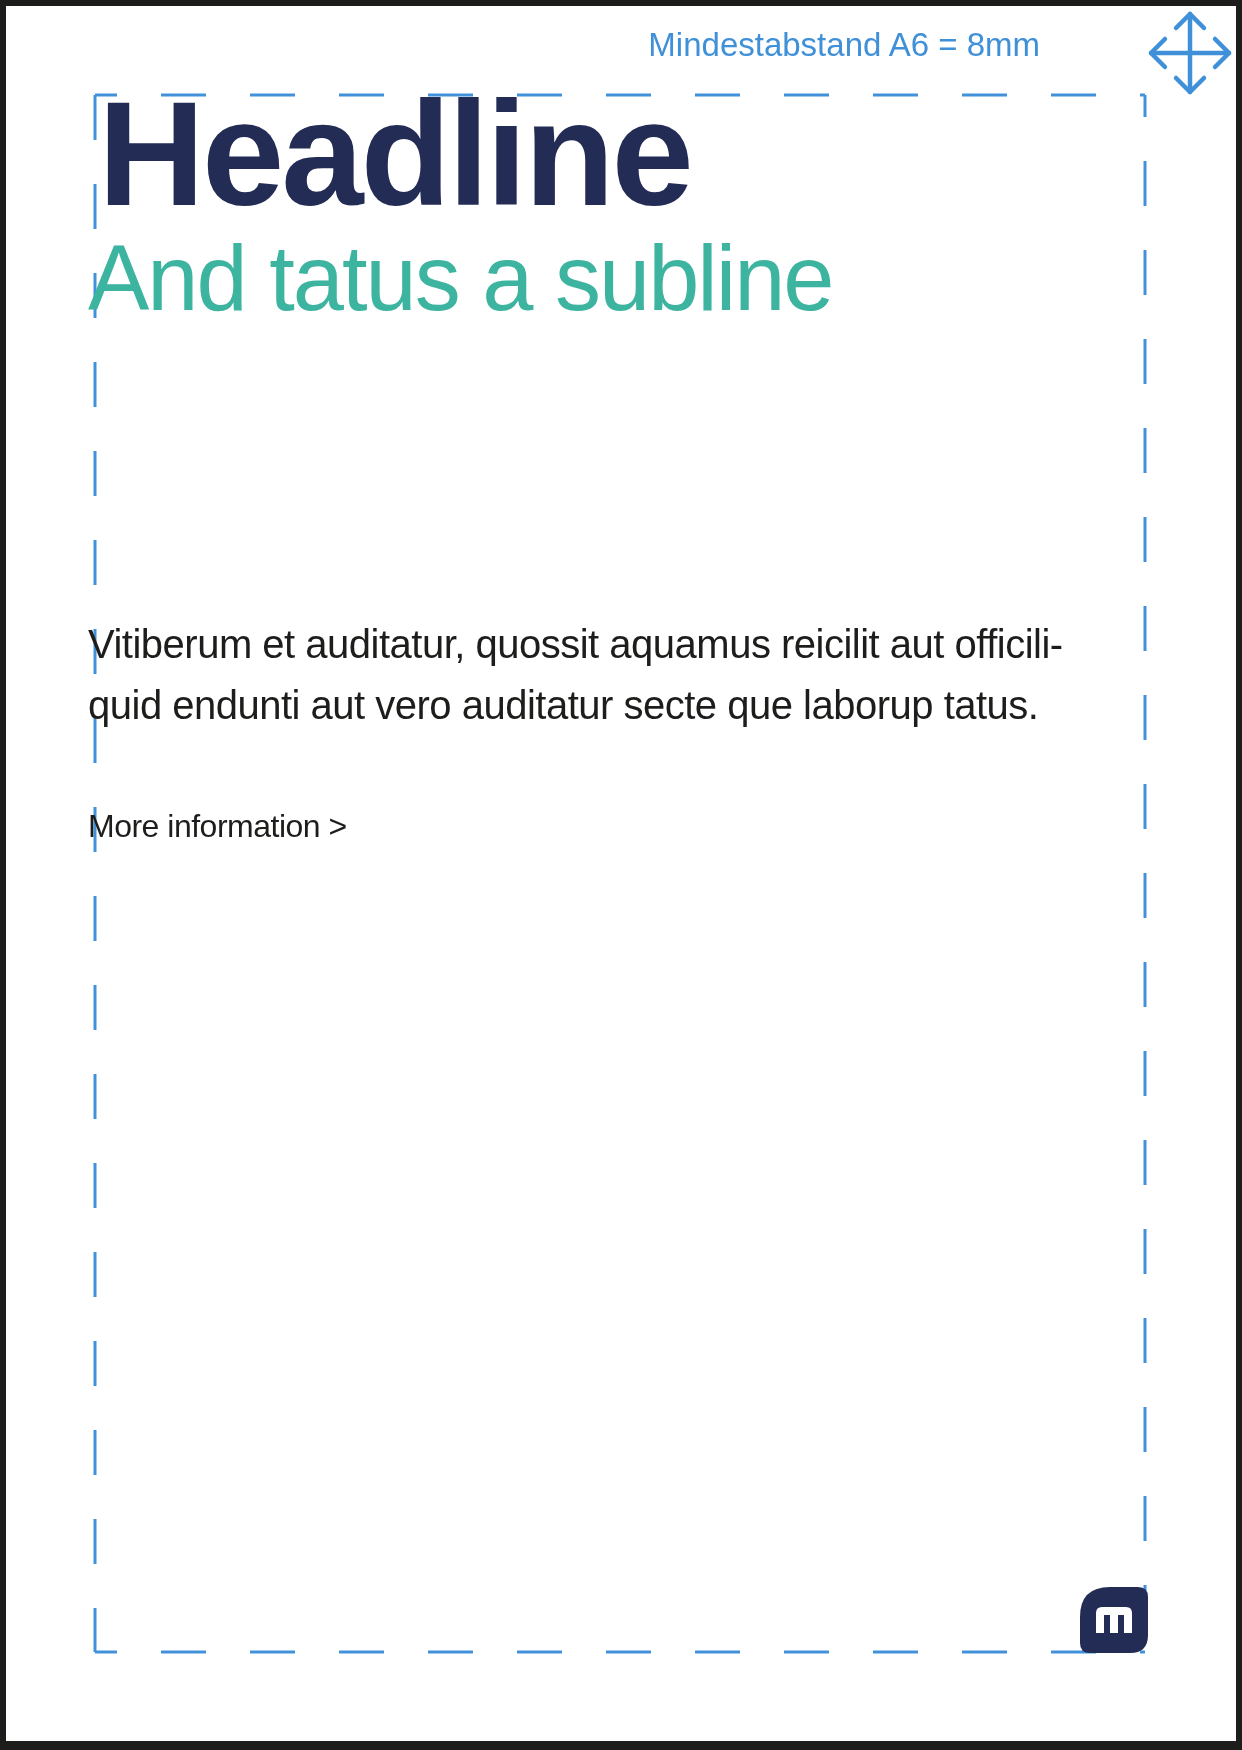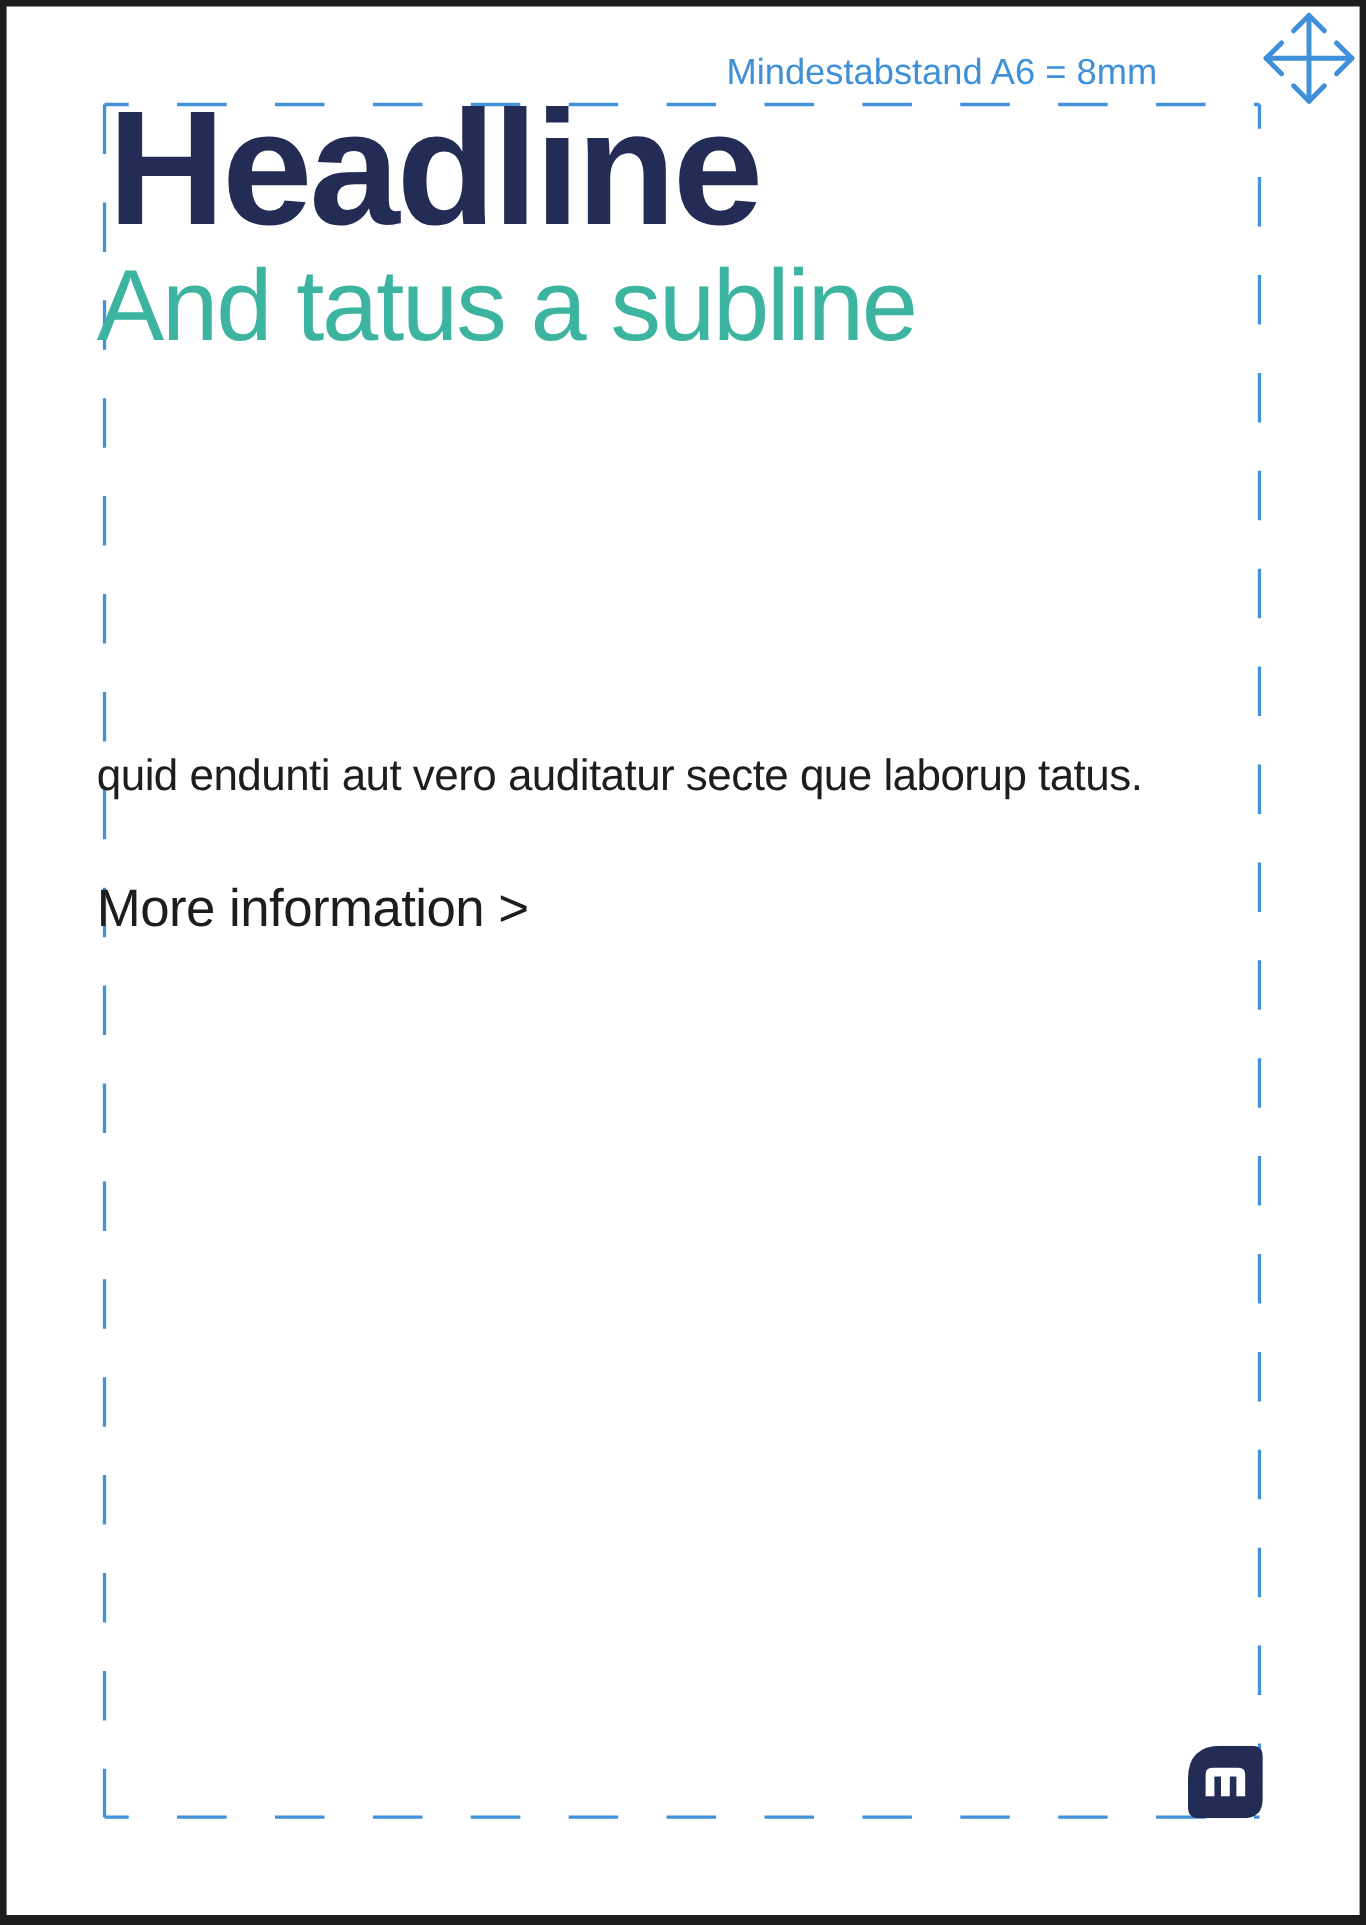--- a/index.html
+++ b/index.html
@@ -8,26 +8,25 @@
     width:1242px;height:1750px;
     box-sizing:border-box;
     background:#ffffff;
     border:6px solid #1d1d1b;
     border-bottom-width:9px;
     overflow:hidden;
     font-family:"Liberation Sans", sans-serif;
   }
   .annotation{
     position:absolute;
-    top:20px;right:184px;
+    top:20px;right:196px;
     font-size:33px;
     line-height:1.15;
     color:#3f90d8;
     white-space:nowrap;
-    margin-top:20px;
   }
   .move-icon{
     position:absolute;
     top:4px;left:1141px;
     width:86px;height:86px;
   }
   .guides{
     position:absolute;
     top:0;left:0;
     width:1230px;height:1735px;
@@ -63,21 +62,21 @@
     font-size:40px;
     letter-spacing:-0.5px;
     line-height:61px;
     color:#1d1d1b;
     white-space:nowrap;
   }
   .morelink{
     position:absolute;
     top:790px;left:82px;
     margin:0;
-    font-size:48px;
+    font-size:32px;
     letter-spacing:-0.5px;
     line-height:61px;
     color:#1d1d1b;
     white-space:nowrap;
     cursor:pointer;
   }
   .logo{
     position:absolute;
     top:1581px;left:1074px;
     width:68px;height:66px;
@@ -107,21 +106,21 @@
       <polyline points="29,68 43,82 57,68"></polyline>
       <polyline points="18,29 4,43 18,57"></polyline>
       <polyline points="68,29 82,43 68,57"></polyline>
     </g>
   </svg>
 
   <h1 class="headline">Headline</h1>
 
   <h2 class="subline">And tatus a subline</h2>
 
-  <p class="bodytext"><br><span>quid endunti aut vero auditatur secte que laborup tatus.</span></p>
+  <p class="bodytext"><span>Vitiberum et auditatur, quossit aquamus reicilit aut officili-</span><br><span>quid endunti aut vero auditatur secte que laborup tatus.</span></p>
 
   <p class="morelink">More information &gt;</p>
 
   <svg class="logo" viewBox="0 0 68 66" xmlns="http://www.w3.org/2000/svg">
     <path d="M30,0 H58 Q68,0 68,10 V48 Q68,66 50,66 H10 Q0,66 0,56 V30 Q0,0 30,0 Z" fill="#232c55"></path>
     <path d="M16,46 L16,26 Q16,20 22,20 L46,20 Q52,20 52,26 L52,46 L44,46 L44,28 L38,28 L38,46 L30,46 L30,28 L24,28 L24,46 Z" fill="#ffffff"></path>
   </svg>
 
 </div>
 

